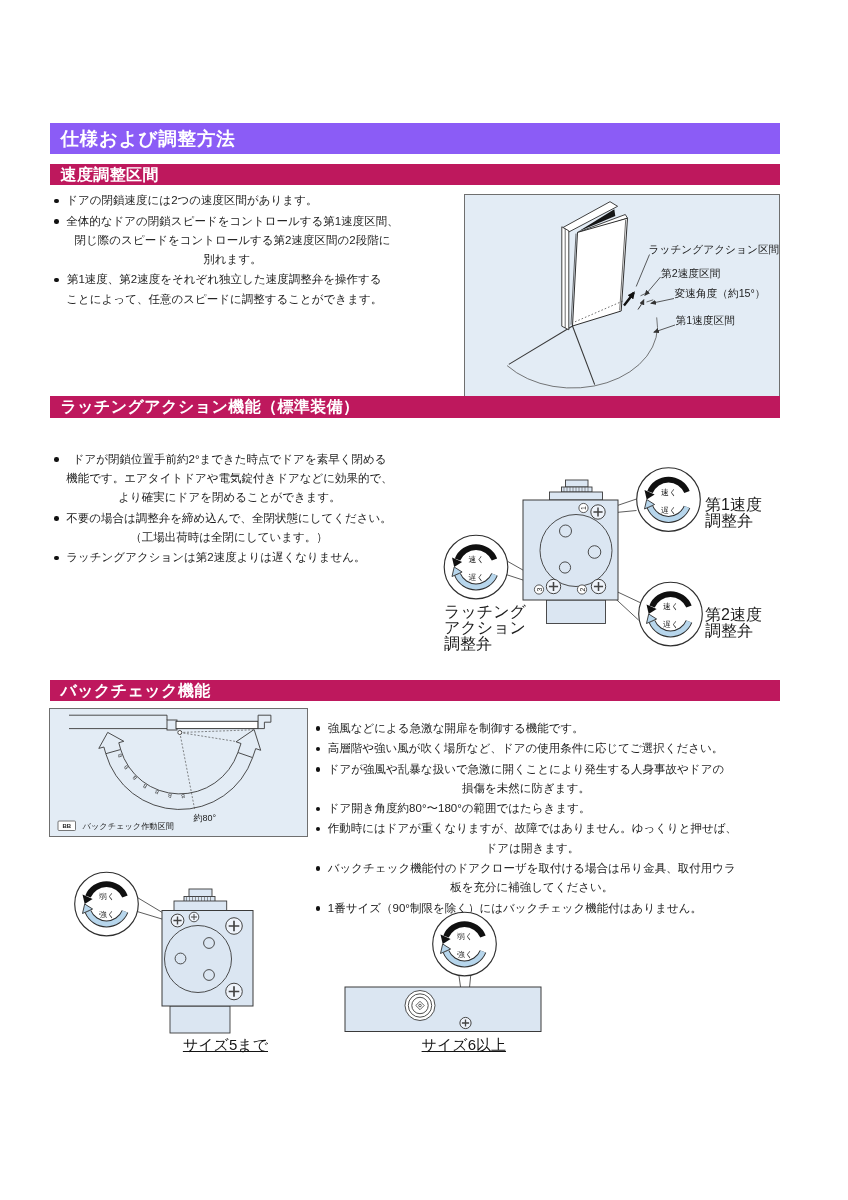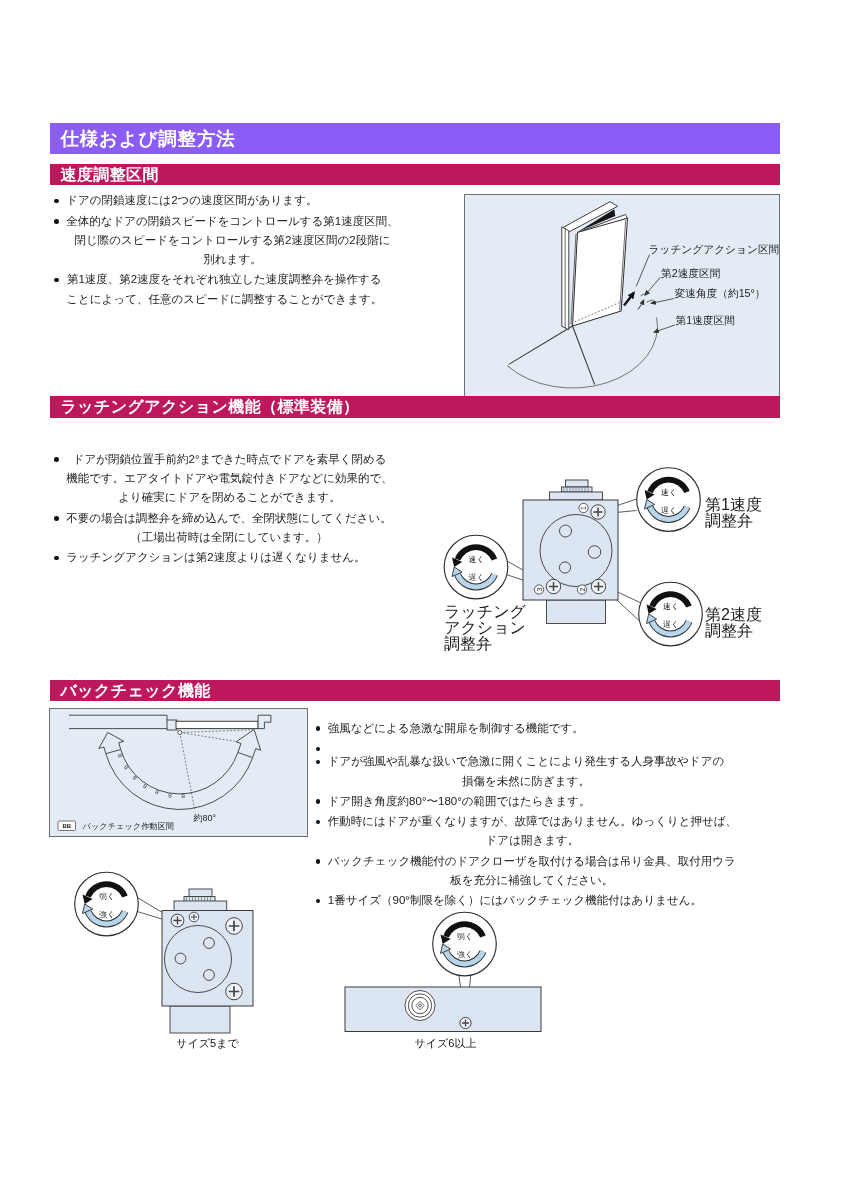--- a/index.html
+++ b/index.html
@@ -12,21 +12,21 @@
             font-feature-settings:"palt";}
   .bar-sub{left:50px;width:729.5px;height:21.5px;background:#be185d;color:#fff;
            font-size:16px;font-weight:bold;line-height:21px;padding-left:10.5px;
            box-sizing:border-box;font-feature-settings:"palt";letter-spacing:0.4px;}
   .bullets{font-size:11.5px;line-height:19.3px;text-align:center;}
   .bullet{display:flex;margin-bottom:1px;}
   .dot{flex:0 0 auto;width:4.6px;height:4.6px;border-radius:50%;background:#111;
        margin:7.4px 7.6px 0 4.1px;}
   .bt{white-space:pre-line;}
   .dlabel{font-size:16px;line-height:16px;white-space:pre-line;color:#1c1c1c;}
-  .sizelabel{font-size:11px;width:121px;text-align:center;color:#141414;}
+  .sizelabel{font-size:15px;width:121px;text-align:right;color:#141414;text-decoration:underline;}
   svg text{font-family:"Liberation Sans",sans-serif;}
   .svglabel{font-size:10.7px;fill:#1c1c1c;}
   .dial-t{font-size:7.8px;fill:#222;text-anchor:middle;}
 </style>
 </head>
 <body>
 
 <svg width="0" height="0" style="position:absolute" aria-hidden="true">
   <defs>
     <g id="dialg">
@@ -236,20 +236,21 @@
   <text x="33.5" y="121" font-size="8.2" fill="#1c1c1c">バックチェック作動区間</text>
 </svg>
 
 <div class="abs bullets" style="left:311.5px;top:719px;width:480px">
   <div class="bullet">
       <span class="dot"></span>
       <span class="bt">強風などによる急激な開扉を制御する機能です。</span>
     </div>
   <div class="bullet">
       <span class="dot"></span>
+      <span class="bt">高層階や強い風が吹く場所など、ドアの使用条件に応じてご選択ください。</span>
     </div>
   <div class="bullet">
       <span class="dot"></span>
       <span class="bt">ドアが強風や乱暴な扱いで急激に開くことにより発生する人身事故やドアの
 損傷を未然に防ぎます。</span>
     </div>
   <div class="bullet">
       <span class="dot"></span>
       <span class="bt">ドア開き角度約80°〜180°の範囲ではたらきます。</span>
     </div>

